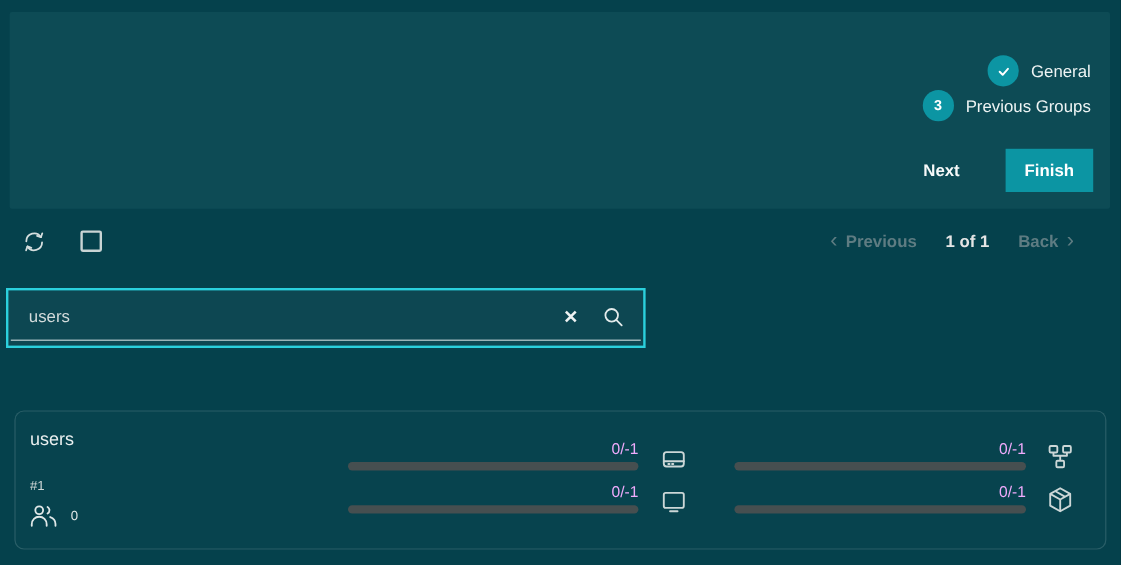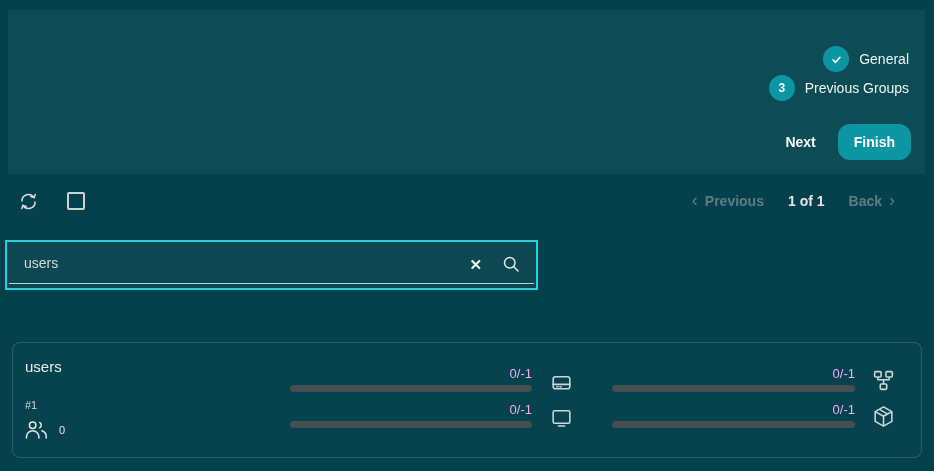--- a/index.html
+++ b/index.html
@@ -16,21 +16,21 @@
     display:flex; align-items:center; justify-content:center; color:#fff;
     font-size:12px; font-weight:bold; flex:none; }
   .step-circle svg { width:15px; height:15px; }
   .step-label { color:#eef4f4; font-size:14px; white-space:nowrap; }
   .connector { flex:1 1 auto; height:1.5px; background:#8e9fa3; margin:0 14px; }
 
   .actions { position:absolute; right:14px; bottom:14px; display:flex; align-items:center; gap:18px; }
   .btn-text { background:none; border:none; color:#f6f9f9; font-family:inherit;
     font-size:14px; font-weight:bold; cursor:pointer; padding:8px 4px; }
   .btn-primary { background:#0c95a3; border:none; color:#fff; font-family:inherit;
-    font-size:14px; font-weight:bold; cursor:pointer; padding:10px 16px; border-radius:12px; }
+    font-size:14px; font-weight:bold; cursor:pointer; padding:10px 16px; border-radius:0;margin-left:16px; }
 
   
   .toolbar { position:absolute; left:18px; right:39px; top:186px; height:30px;
     display:flex; align-items:center; }
   .icon-btn { background:none; border:none; cursor:pointer; color:#d5dede; padding:0;
     display:flex; align-items:center; }
   .icon-btn + .icon-btn { margin-left:28px; }
   .icon-btn svg { width:21px; height:21px; }
   .square-glyph { display:block; width:18px; height:18px; border:2px solid #c9d4d4; border-radius:2px; }
   .pagination { margin-left:auto; display:flex; align-items:center; gap:24px; font-size:14px; }

